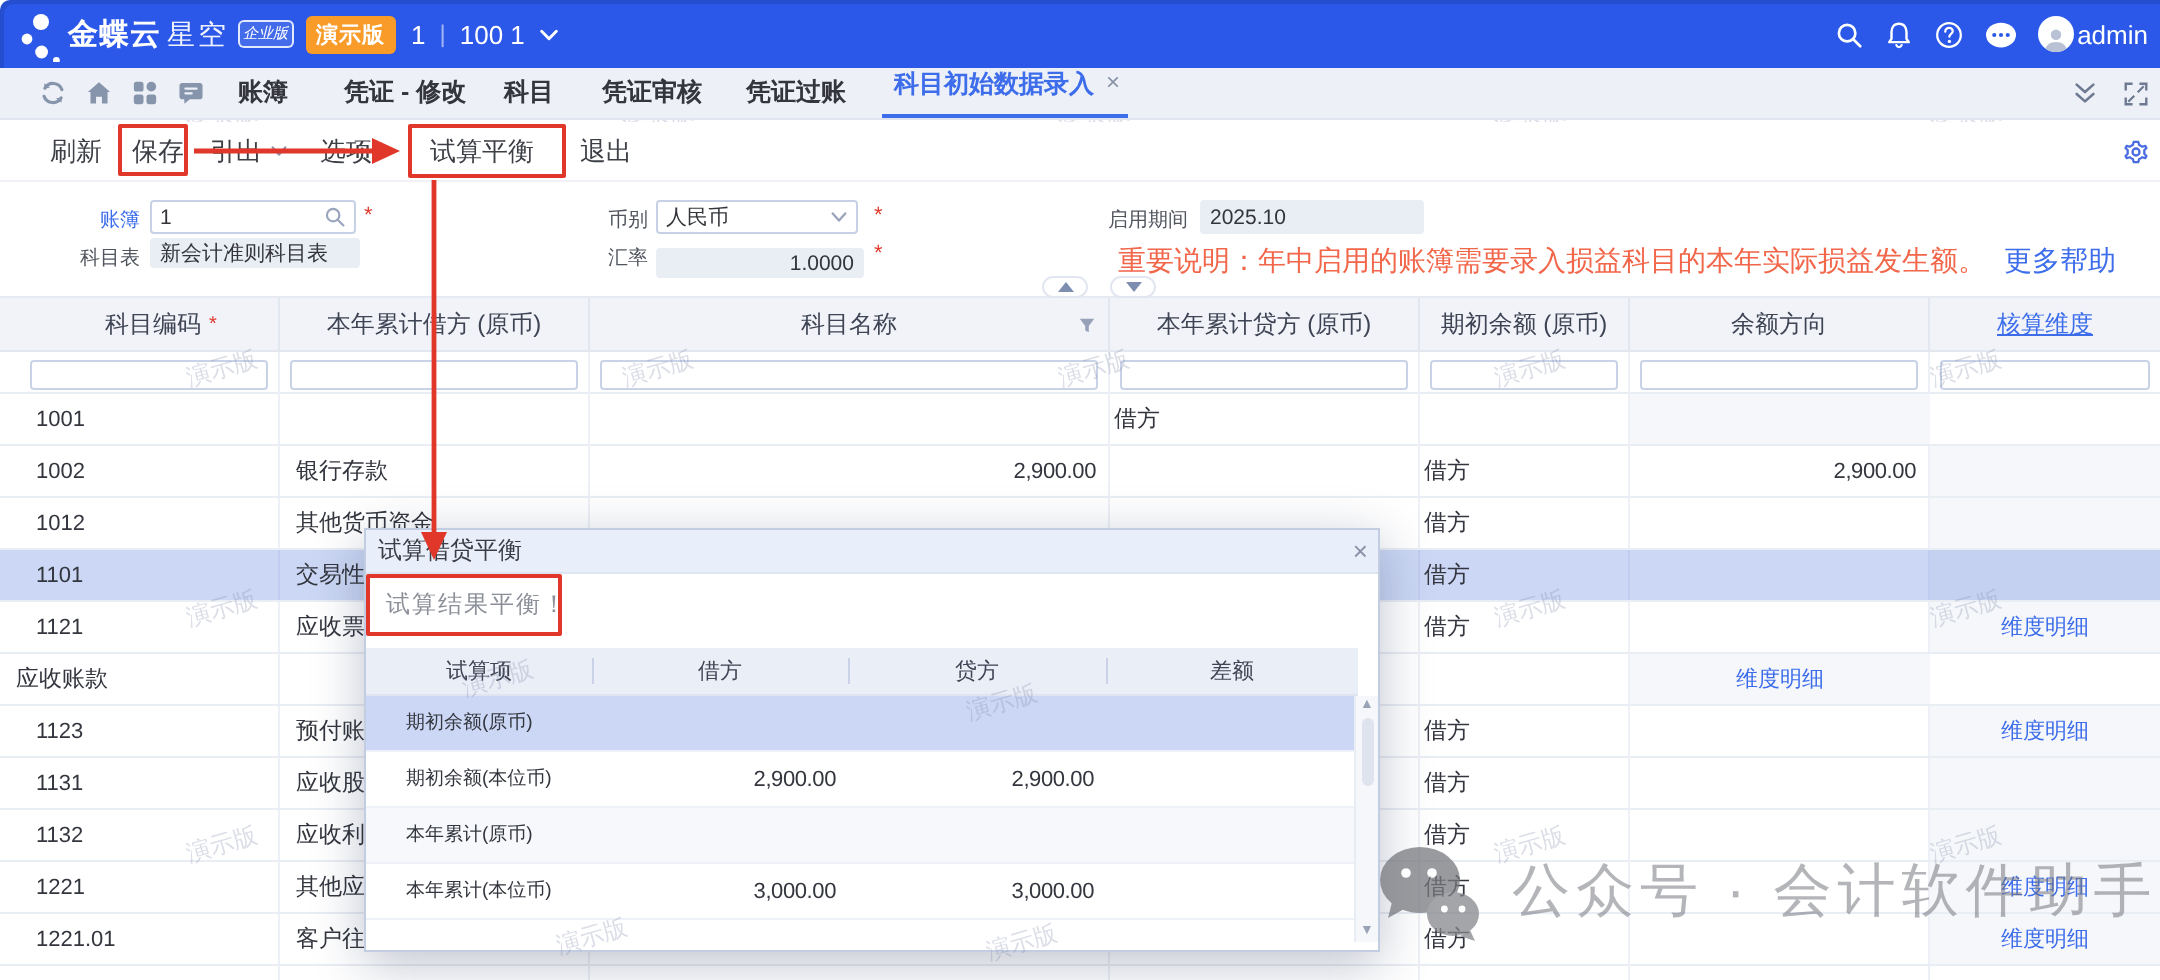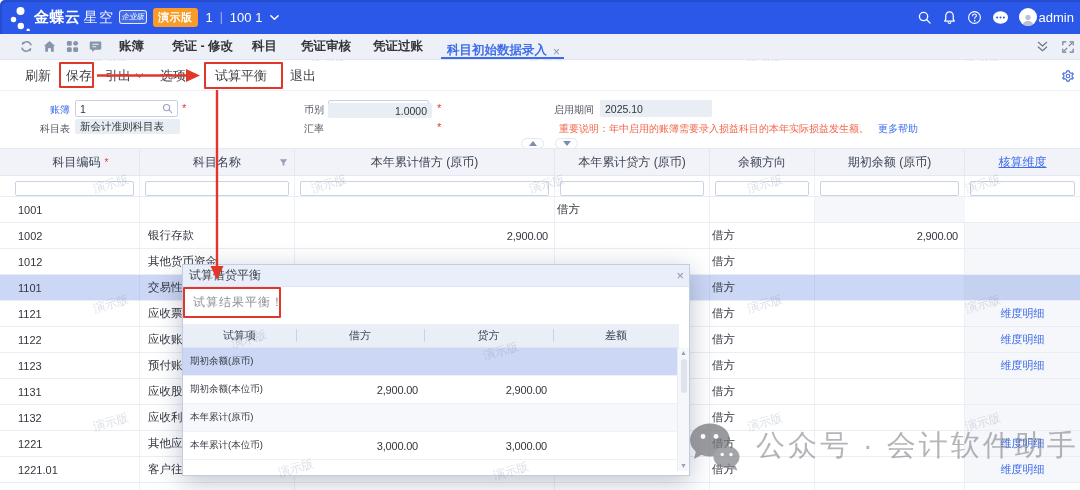--- a/index.html
+++ b/index.html
@@ -27,41 +27,41 @@
   .username { color:#fff; font-size:13px; margin-left:-8px; }
 
   
   .navbar { position:absolute; left:0; top:34px; width:1080px; height:26px; background:#edf0f7;
     border-bottom:1px solid #e1e5ef; display:flex; align-items:center; z-index:5; }
   .nav-icons { display:flex; align-items:center; gap:10px; margin-left:20px; }
   .nav-icon { width:13px; height:13px; display:block; }
   .nav-menu { position:absolute; left:0; top:0; height:100%; }
   .nav-item { position:absolute; top:0; font-size:12.5px; font-weight:bold; color:#34363b; height:100%;
     display:flex; align-items:center; cursor:default; white-space:nowrap; }
-  .nav-tab { position:absolute; color:var(--c-blue); display:flex; align-items:flex-end; gap:6px; }
+  .nav-tab { position:absolute; color:var(--c-blue); display:flex; align-items:flex-start; gap:6px; }
   .nav-tab::after { content:""; position:absolute; left:-6px; right:-4px; bottom:0px; height:2px; background:var(--c-blue); }
   .nav-tab .tab-close { font-weight:normal; color:#8a93a8; font-size:12px; }
   .nav-right { margin-left:auto; display:flex; align-items:center; gap:13px; padding-right:6px; }
 
   
   .toolbar { position:absolute; left:0; top:61px; width:1080px; height:30px; background:#fff;
     border-bottom:1px solid #f0f2f7; display:flex; align-items:center; z-index:5; }
   .tool-btn { position:absolute; top:0; height:100%; font-size:13px; color:#3c3f45; white-space:nowrap;
     display:flex; align-items:center; gap:4px; }
   .tool-gear { margin-left:auto; margin-right:5px; }
 
   
   .form-sec { position:absolute; left:0; top:91px; width:1080px; height:57px; background:#fff; z-index:4; }
   .f-label { position:absolute; font-size:10px; color:#50555e; text-align:right; white-space:nowrap; }
   .f-label.link { color:var(--c-blue); }
   .f-box { position:absolute; font-size:10.5px; color:#33353a; display:flex; align-items:center; }
   .f-input { background:#fff; border:1px solid #c7d1e6; border-radius:2px; padding:0 4px; }
   .f-ro { background:#e9edf4; border-radius:2px; padding:0 5px; }
   .f-star { position:absolute; color:#e23a2e; font-size:11px; }
-  .f-note { position:absolute; font-size:10px; color:var(--c-notice); white-space:nowrap;text-align:right; }
+  .f-note { position:absolute; font-size:14px; color:var(--c-notice); white-space:nowrap;text-align:right; }
   .f-help { color:var(--c-blue); margin-left:9px; }
   .collapse-btn { position:absolute; width:23px; height:11px; background:#fff; border:1px solid #e2e6f0;
     border-radius:6px; display:flex; align-items:center; justify-content:center; }
 
   
   .grid { position:absolute; left:0; top:148px; width:1080px; z-index:1; }
   .g-row { display:grid; grid-template-columns:140px 155px 260px 155px 105px 150px 115px; }
   .g-head { background:#f1f3f9; border-top:1px solid #e6eaf2; border-bottom:1px solid #e3e7f0; height:28px; }
   .g-head .g-cell { position:relative; display:flex; align-items:center; justify-content:center; font-size:12px;
     color:#3e4454; gap:3px; border-right:1px solid #e3e7f0; }
@@ -94,21 +94,21 @@
   .dlg-close { margin-left:auto; color:#8a93a8; font-size:13px; line-height:1; }
   .dlg-result { position:absolute; left:10px; top:29px; font-size:12px; color:#8b8f98; letter-spacing:1px; }
   .dlg-table { position:absolute; left:0; top:59px; width:496px; }
   .d-row { display:grid; grid-template-columns:113px 128px 129px 126px; }
   .d-head { height:24px; background:#eaeef7; border-bottom:1px solid #dfe4f0; }
   .d-head .d-cell { display:flex; align-items:center; justify-content:center; font-size:11px; color:#3e4454; position:relative; }
   .d-head .d-cell + .d-cell::before { content:""; position:absolute; left:0; top:5px; bottom:5px; width:1px; background:#c9d2e6; }
   .d-data { height:28px; background:#fff; border-bottom:1px solid #eef1f7; font-size:12px; color:#33363e; }
   .d-data.striped { background:#f7f8fb; }
   .d-data.selected { background:var(--c-selrow); }
-  .d-data .d-cell { display:flex; align-items:center; white-space:nowrap; overflow:hidden; }
+  .d-data .d-cell { display:flex; align-items:center; white-space:nowrap; overflow:hidden;margin-left:13px; }
   .d-cell.item { padding-left:7px; font-size:9.5px; }
   .d-cell.num { justify-content:flex-end; padding-right:6px; font-size:11px; letter-spacing:-.2px; }
   .dlg-scroll { position:absolute; right:0; top:83px; width:12px; height:123px; background:#f6f7fa;
     border-left:1px solid #e8ecf3; display:flex; flex-direction:column; align-items:center; }
   .dlg-scroll .arr { font-size:7px; color:#9aa3b5; line-height:10px; }
   .dlg-scroll .thumb { width:6px; height:34px; background:#dfe3ed; border-radius:3px; margin-top:1px; }
   .dlg-scroll .arr.down { margin-top:auto; }
 
   
   .wm { position:absolute; font-size:12px; color:rgba(125,138,168,.28); transform:rotate(-16deg); white-space:nowrap; z-index:3; }
@@ -248,21 +248,21 @@
 
     <div class="f-label" style="left:284px;top:12px;width:40px">币别</div>
     <div class="f-box f-input" style="left:328px;top:9px;width:101px;height:17px">
       <span>人民币</span>
       <svg style="margin-left:auto" width="9" height="9" viewBox="0 0 10 10">
         <path d="M1.5 3 L5 7 L8.5 3" fill="none" stroke="#9aa6bd" stroke-width="1.3" stroke-linecap="round" stroke-linejoin="round"></path>
       </svg>
     </div>
     <div class="f-star" style="left:437px;top:11px">*</div>
     <div class="f-label" style="left:284px;top:31px;width:40px">汇率</div>
-    <div class="f-box f-ro" style="left:328px;top:12px;width:104px;height:15px;justify-content:flex-end">1.0000</div>
+    <div class="f-box f-ro" style="left:328px;top:33px;width:104px;height:15px;justify-content:flex-end">1.0000</div>
     <div class="f-star" style="left:437px;top:30px">*</div>
 
     <div class="f-label" style="left:548px;top:12px;width:46px">启用期间</div>
     <div class="f-box f-ro" style="left:600px;top:9px;width:112px;height:17px">2025.10</div>
     <div class="f-note" style="left:559px;top:31px">
       <span>重要说明：年中启用的账簿需要录入损益科目的本年实际损益发生额。</span><span class="f-help">更多帮助</span>
     </div>
 
     <div class="collapse-btn" style="left:521px;top:47px">
       <svg width="8" height="5" viewBox="0 0 8 5">
@@ -276,36 +276,36 @@
     </div>
   </div>
 
   <div class="grid" id="mainGrid">
       <div class="g-row g-head">
         <div class="g-cell">
           <span>科目编码</span>
           <span class="req-star">*</span>
         </div>
         <div class="g-cell">
+          <span>本年累计借方 (原币)</span>
+        </div>
+        <div class="g-cell">
           <span>科目名称</span>
           <span style="position: absolute; right: 6px; top: 9px; line-height: 0;"><svg viewBox="0 0 10 10" width="9" height="9">
               <path d="M1 1.5 L9 1.5 L6 5.5 L6 9 L4 8 L4 5.5 Z" fill="#97a2b8"></path>
             </svg></span>
         </div>
         <div class="g-cell">
-          <span>本年累计借方 (原币)</span>
-        </div>
-        <div class="g-cell">
           <span>本年累计贷方 (原币)</span>
         </div>
         <div class="g-cell">
+          <span>期初余额 (原币)</span>
+        </div>
+        <div class="g-cell">
           <span>余额方向</span>
-        </div>
-        <div class="g-cell">
-          <span>期初余额 (原币)</span>
         </div>
         <div class="g-cell">
           <span style="color: rgb(61, 109, 235); text-decoration: underline;">核算维度</span>
         </div>
       </div>
       <div class="g-row g-filter">
         <div class="g-cell"><input style=""></div>
         <div class="g-cell"><input style=""></div>
         <div class="g-cell"><input style=""></div>
         <div class="g-cell"><input style=""></div>
@@ -353,21 +353,20 @@
         <div class="g-cell cell-name">应收票据</div>
         <div class="g-cell cell-num"></div>
         <div class="g-cell cell-num"></div>
         <div class="g-cell cell-dir">借方</div>
         <div class="g-cell cell-num"></div>
         <div class="g-cell cell-dim">
           <span class="dim-link">维度明细</span>
         </div>
       </div>
       <div class="g-row g-data">
-        <div class="g-cell cell-code">1122</div>
         <div class="g-cell cell-name">应收账款</div>
         <div class="g-cell cell-num"></div>
         <div class="g-cell cell-num"></div>
         <div class="g-cell cell-dir">借方</div>
         <div class="g-cell cell-num"></div>
         <div class="g-cell cell-dim">
           <span class="dim-link">维度明细</span>
         </div>
       </div>
       <div class="g-row g-data">

